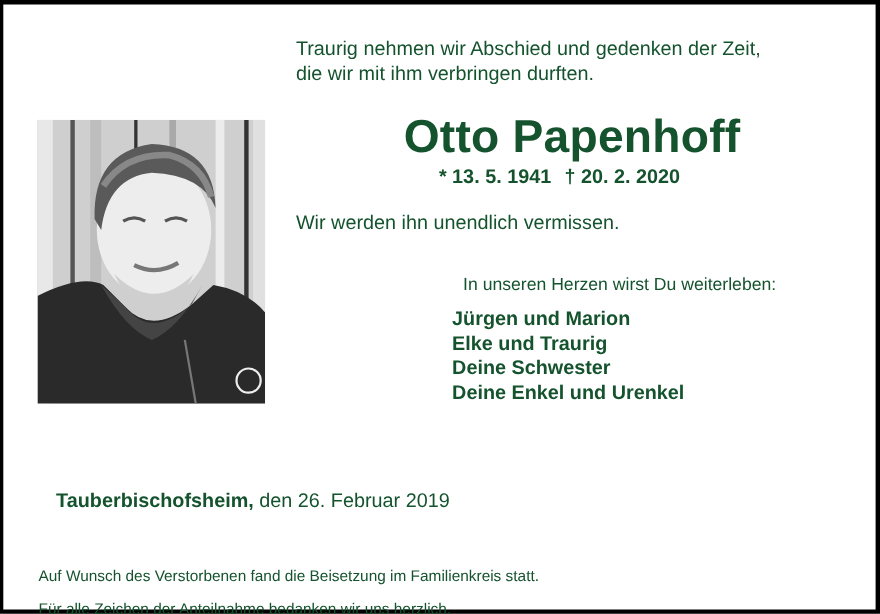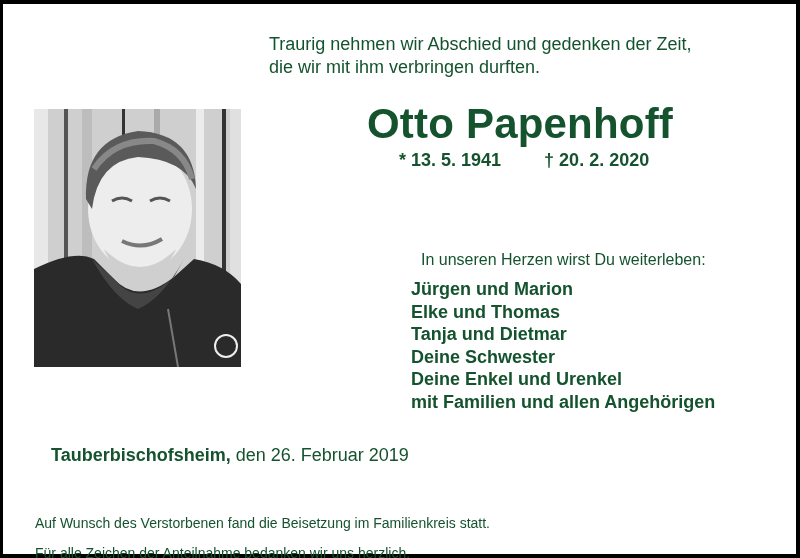--- a/index.html
+++ b/index.html
@@ -10,21 +10,21 @@
       border-top: 4px solid #000; border-left: 3px solid #000;
       border-right: 4px solid #000; border-bottom: 4px solid #000;
       background: #fff;
     }
     .serif { font-family: Liberation Sans, sans-serif; color: #14532d; }
     .abs { position: absolute; white-space: nowrap; }
 
     .intro { left: 266px; top: 29px; font-size: 18px; line-height: 23px; }
     .name { left: 0; width: 1034px; text-align: center; top: 96px; font-size: 42px; font-weight: bold; line-height: 48px; letter-spacing: 0.2px; }
     .dates { left: 396px; top: 145px; font-size: 18px; font-weight: bold; line-height: 22px; }
-    .dates .death { margin-left: 43px; }
+    .dates .death { margin-left: 12px; }
     .miss { left: 266px; top: 187px; font-size: 18px; line-height: 22px; }
     .hearts { left: 418px; top: 245px; font-size: 16px; line-height: 22px; }
     .family { left: 408px; top: 274px; font-size: 18px; font-weight: bold; line-height: 22.6px; }
     .family div { white-space: nowrap; }
     .place { left: 32px; top: 440px; font-size: 18px; line-height: 22px; }
     .place b { font-weight: bold; margin-left: 16px; }
     .notice { left: 32px; top: 504px; font-size: 14px; line-height: 30px; }
 
     .photo {
       position: absolute; left: 31px; top: 105px; width: 207px; height: 258px;
@@ -66,30 +66,29 @@
       <line x1="134" y1="200" x2="144" y2="258" stroke="#777" stroke-width="2"></line>
     </svg>
   </div>
 
   <div class="abs serif name">Otto Papenhoff</div>
 
   <div class="abs serif dates">
     <span>* 13. 5. 1941</span><span class="death">† 20. 2. 2020</span>
   </div>
 
+  <div class="abs serif miss">Wir werden ihn unendlich vermissen.</div>
 
   <div class="abs serif hearts">In unseren Herzen wirst Du weiterleben:</div>
 
   <div class="abs serif family">
     <div>Jürgen und Marion</div>
-    <div>Elke und Thomas</div>
-    <div>Tanja und Dietmar</div>
+    <div>Elke und Traurig</div>
     <div>Deine Schwester</div>
     <div>Deine Enkel und Urenkel</div>
-    <div>mit Familien und allen Angehörigen</div>
   </div>
 
   <div class="abs serif place">
     <b>Tauberbischofsheim,</b> <span>den 26. Februar 2019</span>
   </div>
 
   <div class="abs serif notice">
     <div>Auf Wunsch des Verstorbenen fand die Beisetzung im Familienkreis statt.</div>
     <div>Für alle Zeichen der Anteilnahme bedanken wir uns herzlich.</div>
   </div>

